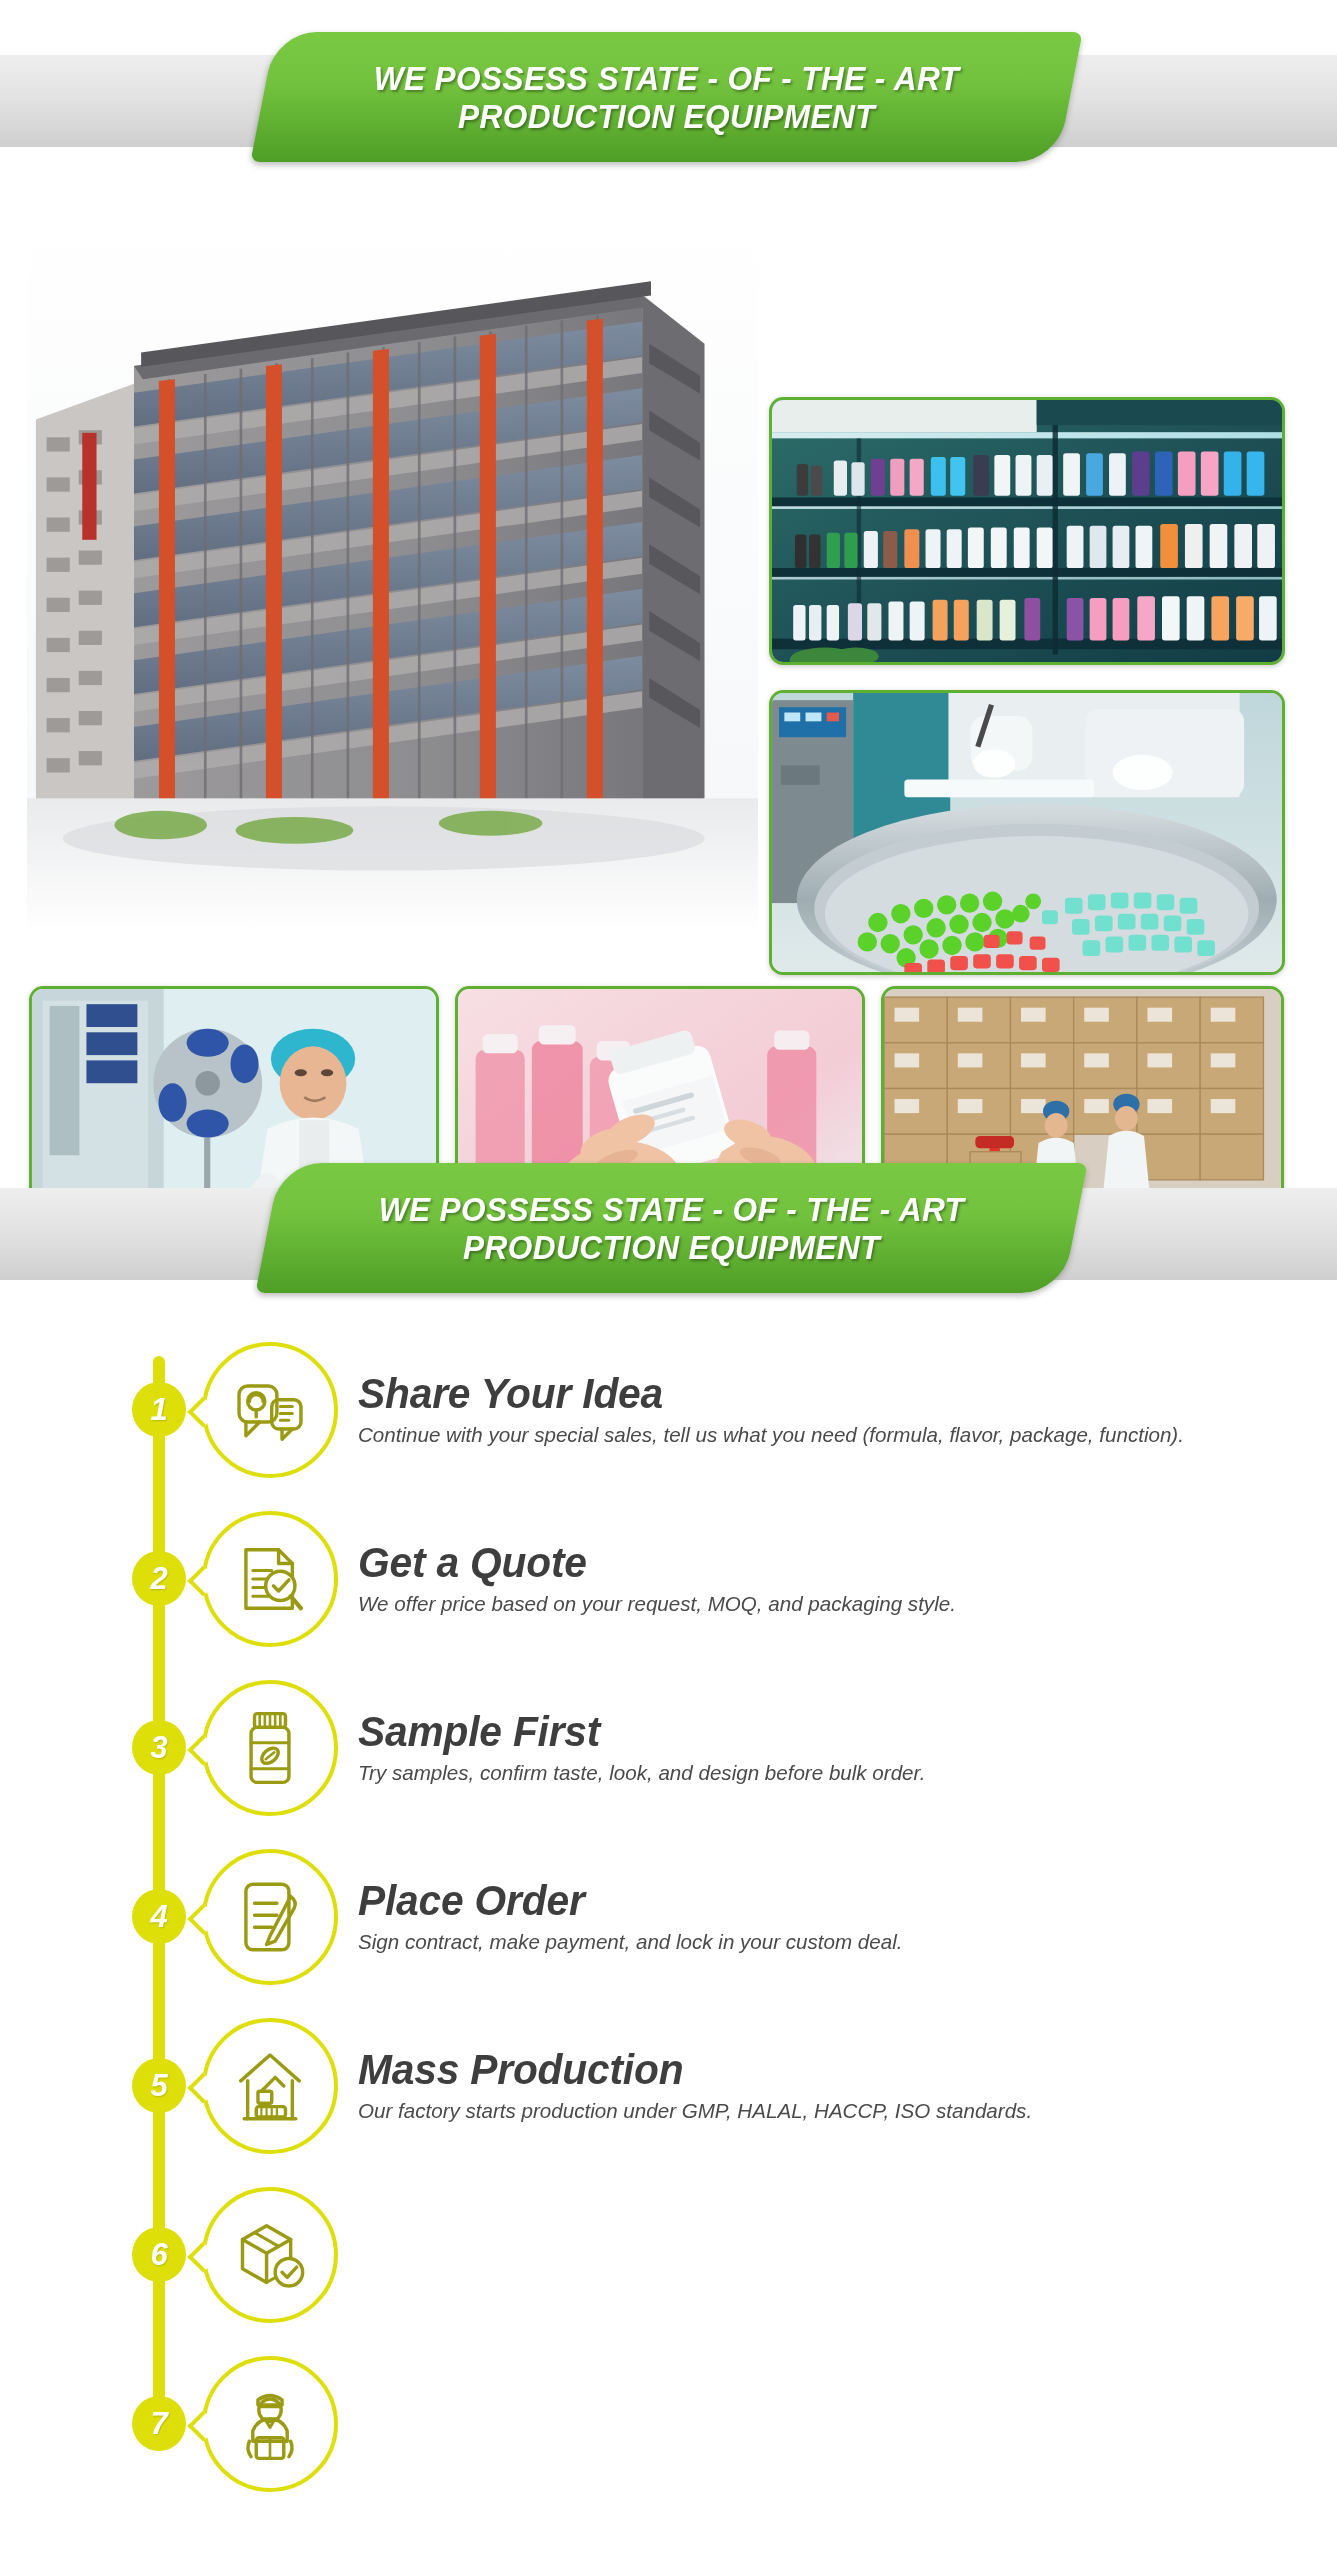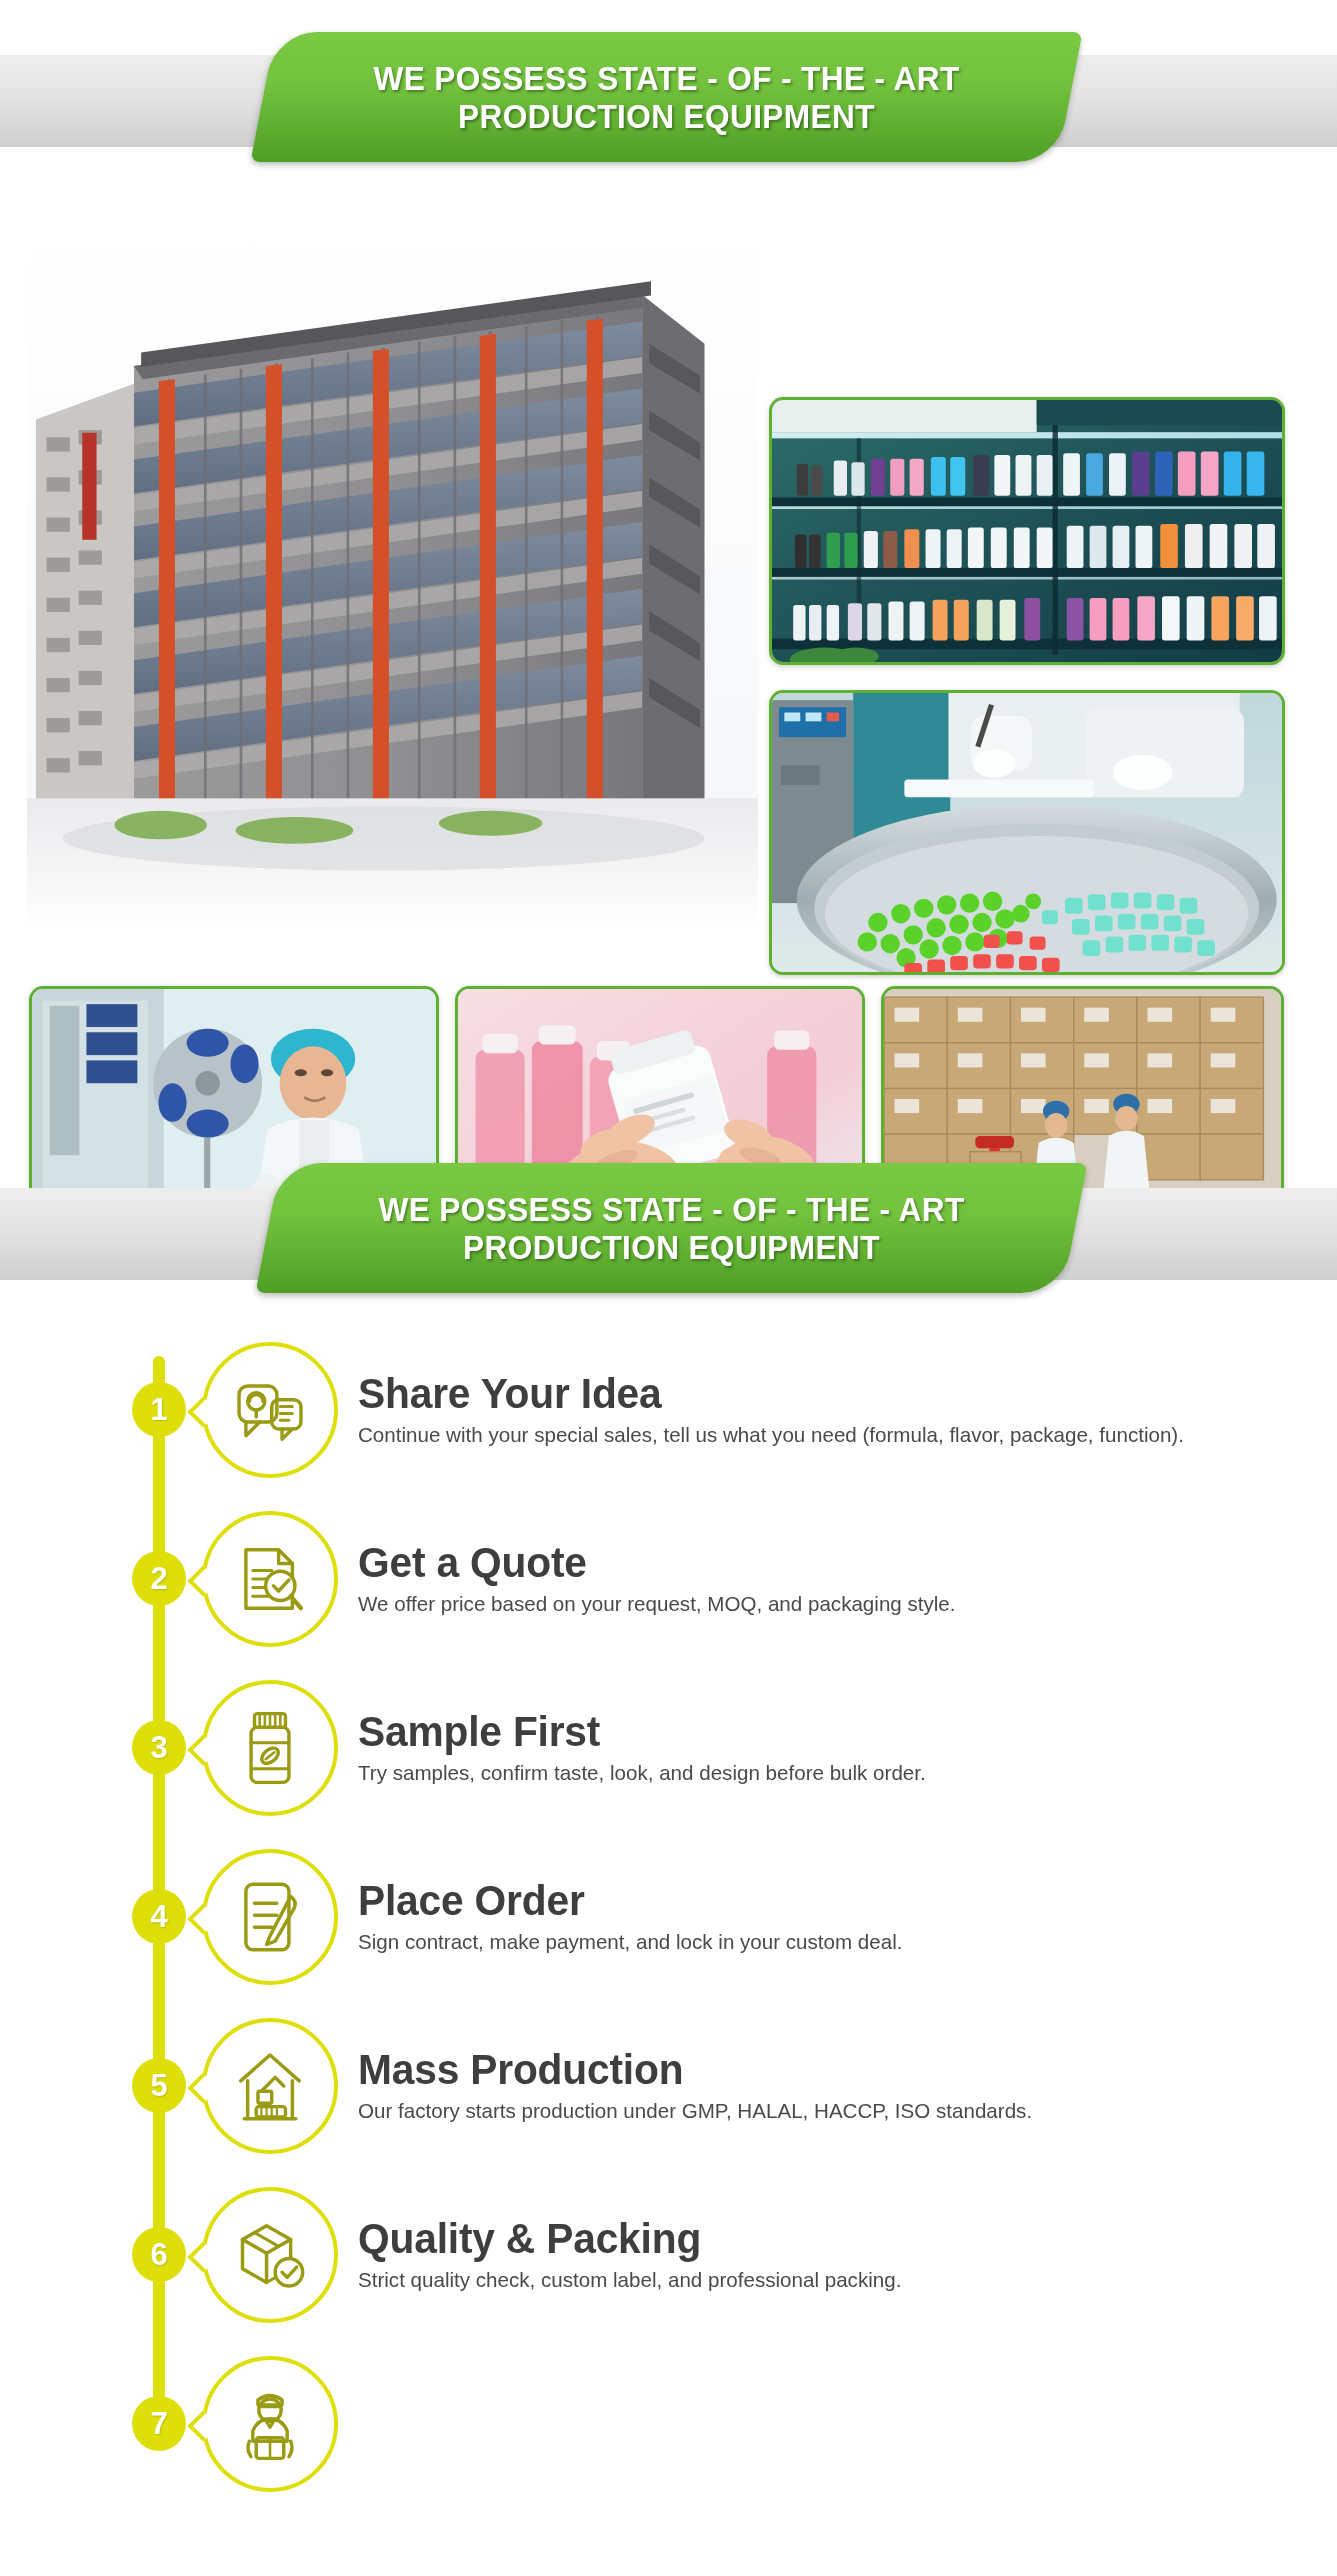--- a/index.html
+++ b/index.html
@@ -5,21 +5,21 @@
   * { box-sizing: border-box; margin: 0; padding: 0; }
   html, body { width: 1338px; }
   body {
     font-family: "Liberation Sans", sans-serif;
     background: #ffffff;
     width: 1338px;
     height: 2576px;
     overflow: hidden;
     position: relative;
   }
-  .page { width: 1338px; position: relative; }
+  .page { width: 1338px; position: relative; font-style: italic; }
 
   
   .banner-wrap { position: relative; width: 1338px; height: 174px; }
   .banner-wrap.second { height: 178px; }
   .banner-gray {
     position: absolute; left: 0; width: 1338px; height: 92px;
     background: linear-gradient(180deg,#eeeeee 0%,#e3e3e3 45%,#cfcfcf 100%);
   }
   .banner-wrap .banner-gray { top: 55px; }
   .banner-wrap.second .banner-gray { top: 64px; }
@@ -794,24 +794,20 @@
         <svg viewBox="0 0 100 100" fill="none" stroke="#9a9b13" stroke-width="4" stroke-linecap="round" stroke-linejoin="round">
           <path d="M18 32 L46 16 L74 32 L46 48 Z"></path>
           <path d="M18 32 v34 L46 82 V48"></path>
           <path d="M74 32 v22"></path>
           <path d="M46 48 v34 L60 74" stroke-width="3.5"></path>
           <path d="M32 24 L60 40" stroke-width="3.5"></path>
           <circle cx="72" cy="70" r="16" fill="#ffffff"></circle>
           <path d="M64 70 l6 6 l11 -12" stroke-width="4"></path>
         </svg>
       </div>
-      <div class="step-body">
-        <div class="step-title">Quality &amp; Packing</div>
-        <div class="step-sub">Strict quality check, custom label, and professional packing.</div>
-      </div>
     </div>
 
     <div class="step">
       <div class="step-num">7</div>
       <div class="step-icon-ring">
         <svg viewBox="0 0 100 100" fill="none" stroke="#9a9b13" stroke-width="4" stroke-linecap="round" stroke-linejoin="round">
           <path d="M36 22 q14 -10 28 0 v6 h-28 z"></path>
           <circle cx="50" cy="34" r="13"></circle>
           <path d="M38 30 h24" stroke-width="3.5"></path>
           <path d="M30 58 q6 -14 20 -14 q14 0 20 14 v12 h-40 z"></path>

